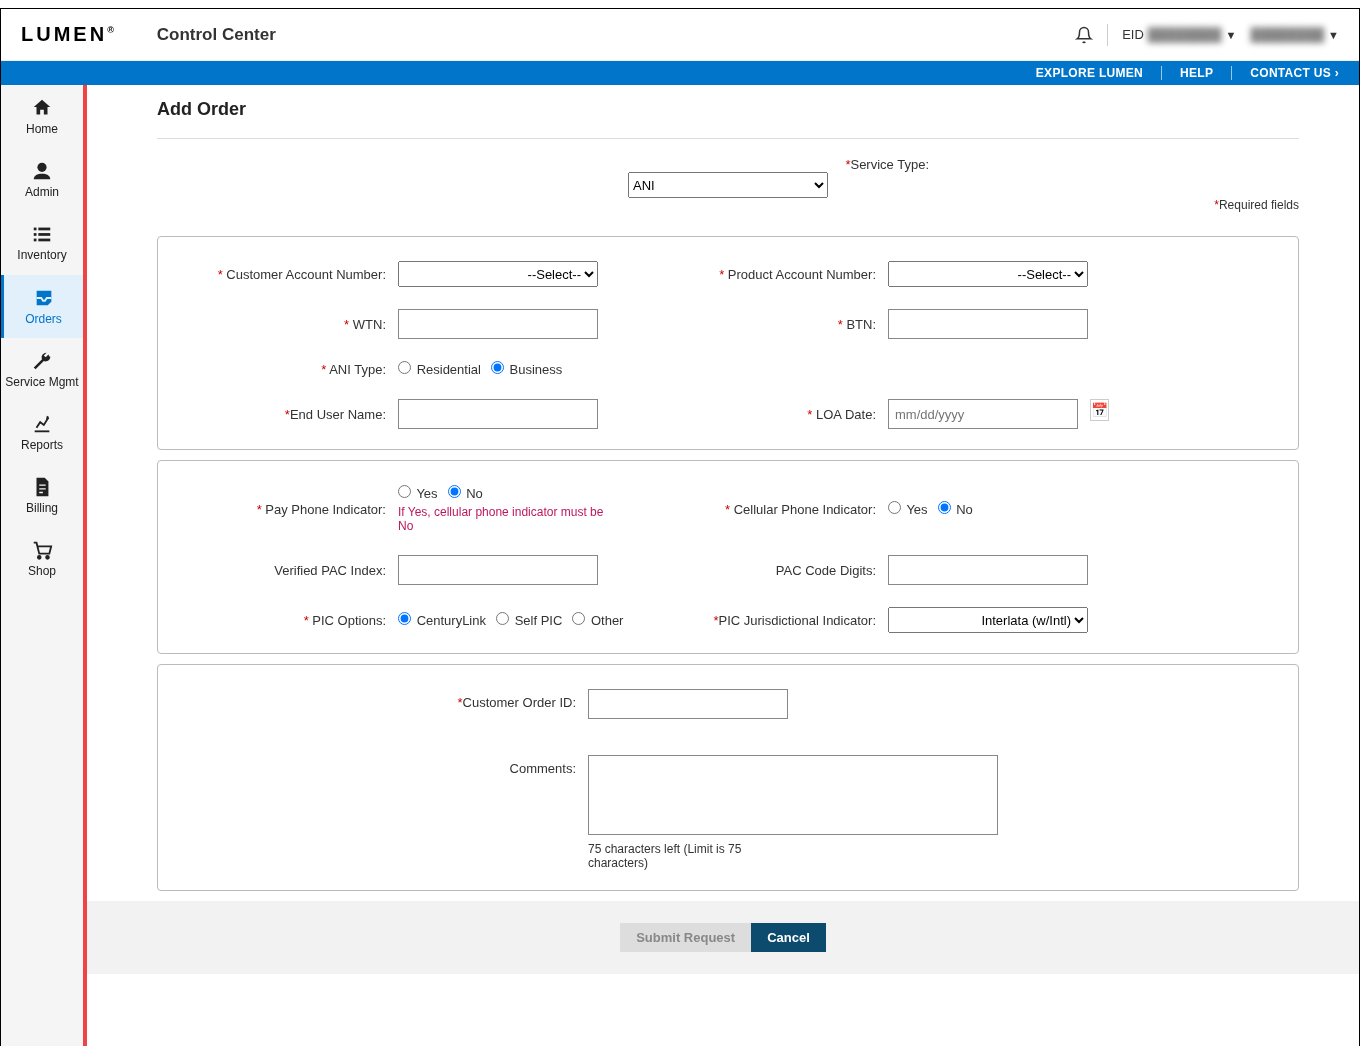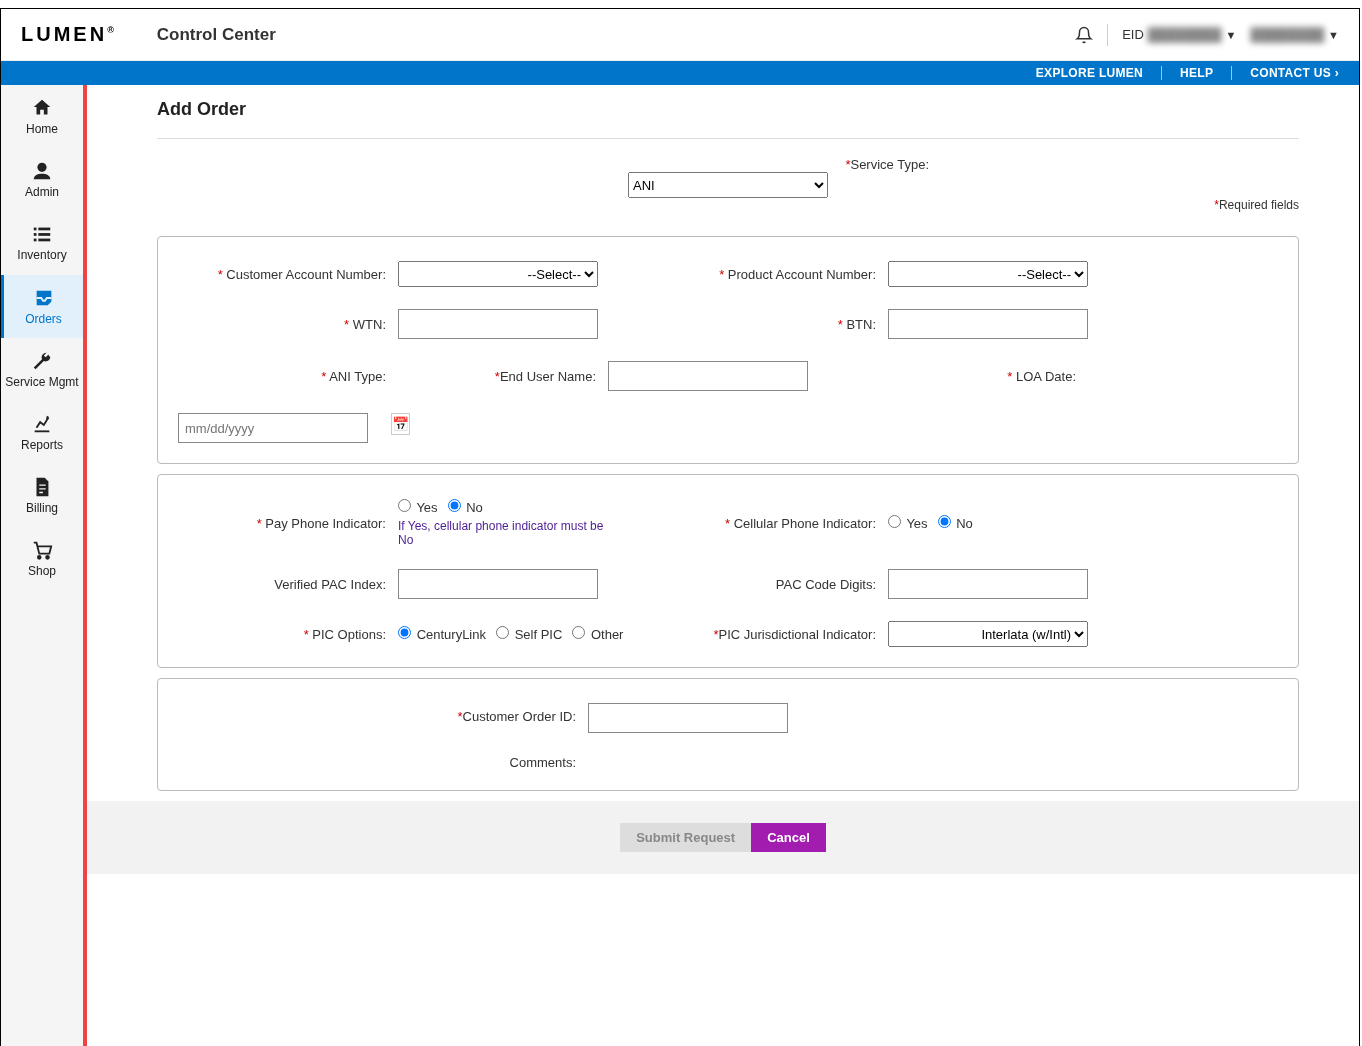--- a/index.html
+++ b/index.html
@@ -41,36 +41,36 @@
 .req-fields { margin-left: auto; font-size: 12px; color: #333; }
 .req-fields .req { font-size: 12px; }
 
 .panel { border: 1px solid #bbb; border-radius: 4px; padding: 24px 20px 20px; margin-bottom: 10px; }
 .form-grid { display: grid; grid-template-columns: 220px 210px 280px 200px; row-gap: 22px; align-items: center; }
 .form-grid .flab { text-align: right; padding-right: 12px; font-size: 13px; }
 .form-grid input[type=text] { width: 200px; height: 30px; border: 1px solid #888; padding: 2px 6px; font-size: 13px; }
 .form-grid select { width: 200px; height: 26px; font-size: 13px; text-align: right; }
 .radio-row { display: flex; align-items: center; gap: 10px; font-size: 13px; }
 .radio-row input { margin-right: 2px; }
-.hint { font-size: 12px; color: #4c1d95; margin-top: 4px; }
-
-.loa-wrap { display: flex; align-items: flex-start; gap: 23px; }
+.hint { font-size: 12px; color: #be185d; margin-top: 4px; }
+
+.loa-wrap { display: flex; align-items: flex-start; gap: 12px; }
 .loa-wrap input { width: 140px; height: 28px; border: 1px solid #888; padding: 2px 6px; font-size: 13px; color: #888; }
 .cal-icon { width: 22px; height: 22px; display: inline-flex; align-items: center; justify-content: center; border: 1px solid #ccc; font-size: 14px; }
 
-.panel3-grid { display: grid; grid-template-columns: 410px 210px; row-gap: 16px; align-items: flex-start; }
+.panel3-grid { display: grid; grid-template-columns: 410px 210px; row-gap: 36px; align-items: flex-start; }
 .panel3-grid .flab { text-align: right; padding-right: 12px; font-size: 13px; padding-top: 6px; }
 .panel3-grid input[type=text] { width: 200px; height: 30px; border: 1px solid #888; padding: 2px 6px; }
 .panel3-grid textarea { width: 410px; height: 80px; border: 1px solid #888; padding: 4px; font-size: 13px; resize: none; }
 .char-note { font-size: 12px; margin-top: 4px; }
 
 .footer-bar { background: #f2f2f2; padding: 22px 0; display: flex; justify-content: center; margin: 10px -60px 0 -70px; }
 .btn { padding: 7px 16px; font-size: 13px; font-weight: 700; border: none; cursor: pointer; }
 .btn-submit { background: #ddd; color: #888; cursor: not-allowed; }
-.btn-cancel { background: #a21caf; color: #fff; }
+.btn-cancel { background: #0c4a6e; color: #fff; }
 
 svg { display: block; }
 </style>
 </head>
 <body>
 
 <div class="app">
 
   <div class="topbar">
     <span class="logo">LUM<span style="color:#000">E</span>N<sup style="font-size:9px">®</sup></span>
@@ -198,20 +198,24 @@
         <div><select><option>--Select--</option></select></div>
         <div class="flab"><span class="req">* </span><span>Product Account Number:</span></div>
         <div><select><option>--Select--</option></select></div>
 
         <div class="flab"><span class="req">* </span><span>WTN:</span></div>
         <div><input type="text" style=""></div>
         <div class="flab"><span class="req">* </span><span>BTN:</span></div>
         <div><input type="text" style=""></div>
 
         <div class="flab"><span class="req">* </span><span>ANI Type:</span></div>
+        <div class="radio-row" style="grid-column: 2 / span 3;">
+          <label><input type="radio" name="ani" style=""> <span>Residential</span></label>
+          <label><input type="radio" name="ani" checked="" style=""> <span>Business</span></label>
+        </div>
 
         <div class="flab"><span class="req">*</span><span>End User Name:</span></div>
         <div><input type="text" style=""></div>
         <div class="flab"><span class="req">* </span><span>LOA Date:</span></div>
         <div class="loa-wrap">
           <input type="text" placeholder="mm/dd/yyyy" style="">
           <span class="cal-icon">📅</span>
         </div>
       </div>
     </div>
@@ -247,20 +251,24 @@
         <div><select><option>Interlata (w/Intl)</option></select></div>
       </div>
     </div>
 
     <div class="panel">
       <div class="panel3-grid">
         <div class="flab"><span class="req">*</span><span>Customer Order ID:</span></div>
         <div><input type="text" style=""></div>
 
         <div class="flab"><span>Comments:</span></div>
+        <div>
+          <textarea style=""></textarea>
+          <div class="char-note">75 characters left (Limit is 75 characters)</div>
+        </div>
       </div>
     </div>
 
     <div class="footer-bar">
       <button class="btn btn-submit" disabled="">Submit Request</button>
       <button class="btn btn-cancel">Cancel</button>
     </div>
 
   </div>
 

